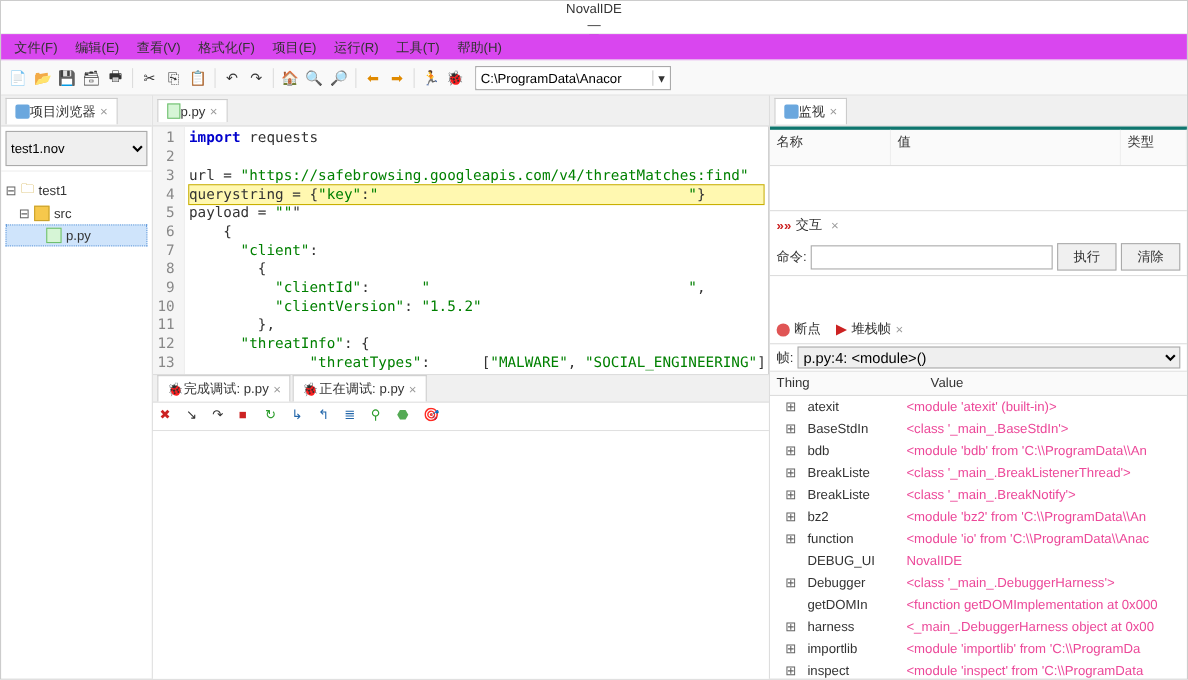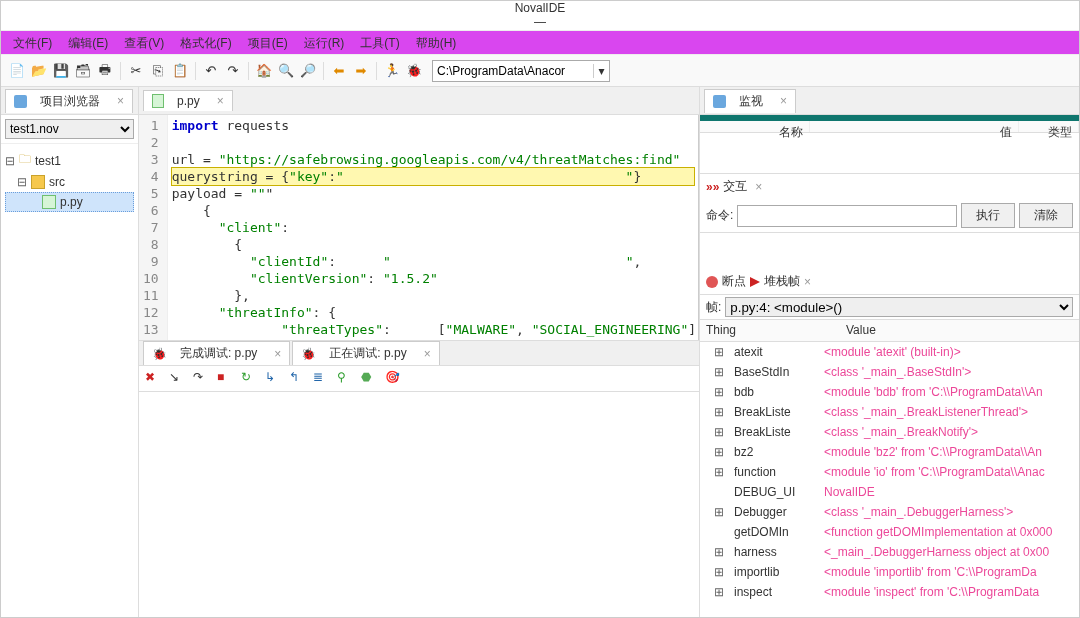--- a/index.html
+++ b/index.html
@@ -13,52 +13,52 @@
 .menubar .mi { padding: 2px 8px; cursor: pointer; }
 .toolbar { height: 32px; display: flex; align-items: center; padding: 2px 6px; background: #f9f9f9; border-bottom: 1px solid #ddd; gap: 2px; }
 .toolbar .tico { width: 20px; height: 20px; display: flex; align-items: center; justify-content: center; cursor: pointer; font-size: 13px; }
 .toolbar .sep { width: 1px; height: 18px; background: #ddd; margin: 0 3px; }
 .pathbox { margin-left: 6px; display: flex; align-items: center; border: 1px solid #aaa; background: #fff; height: 22px; }
 .pathbox input { border: none; outline: none; padding: 2px 4px; width: 160px; font-size: 12px; }
 .pathbox .dd { width: 16px; text-align: center; border-left: 1px solid #ccc; cursor: pointer; }
 .body { flex: 1; display: flex; min-height: 0; }
 .left { width: 138px; border-right: 1px solid #ddd; display: flex; flex-direction: column; }
 .panel-tabbar { height: 28px; display: flex; align-items: center; background: #f0f0f0; border-bottom: 1px solid #ddd; padding-left: 4px; gap: 2px; }
-.panel-tab { display: flex; align-items: center; padding: 3px 8px; background: #fff; border: 1px solid #ccc; border-bottom: none; font-size: 12px; cursor: pointer; gap: 13px; }
+.panel-tab { display: flex; align-items: center; padding: 3px 8px; background: #fff; border: 1px solid #ccc; border-bottom: none; font-size: 12px; cursor: pointer; gap: 0; }
 .panel-tab .x { color: #999; margin-left: 4px; }
 .projselect { padding: 4px; border-bottom: 1px solid #eee; }
-.projselect select { width: 100%; font-size: 12px; border: 1px solid #aaa; height: 20px; }
+.projselect select { width: 100%; font-size: 12px; border: 1px solid #aaa; height: 32px; }
 .tree { flex: 1; overflow: auto; padding: 4px 2px; }
 .tree .node { display: flex; align-items: center; padding: 2px 2px; cursor: pointer; gap: 4px; }
 .tree .twist { width: 10px; text-align: center; color: #666; }
 .tree .fico { width: 14px; height: 14px; display: inline-block; }
 .tree .sel { background: #cfe4fb; border: 1px dotted #6a9edb; }
 .center { flex: 1; display: flex; flex-direction: column; min-width: 0; }
 .ed-tabbar { height: 28px; display: flex; align-items: center; background: #f0f0f0; border-bottom: 1px solid #ddd; padding-left: 4px; gap: 2px; }
 .editor { flex: 1; display: flex; font-family: Consolas, monospace; font-size: 13px; overflow: auto; background: #fff; border-right: 1px solid #ccc; position: relative; min-height: 0; }
 .gutter { background: #f5f5f5; color: #888; text-align: right; padding: 2px 8px 2px 4px; user-select: none; border-right: 1px solid #eee; }
 .gutter div, .code-line { height: 17px; line-height: 17px; white-space: pre; }
 .code { padding: 2px 4px; min-width: 0; }
 .kw { color: #0000cc; font-weight: bold; }
 .str { color: #008000; }
 .hl { background: #fff8b0; outline: 1px solid #c9b000; }
 .bottom-tabs { height: 26px; display: flex; align-items: center; background: #f0f0f0; border-top: 1px solid #ddd; border-bottom: 1px solid #ddd; padding-left: 4px; gap: 2px; }
 .dbg-toolbar { height: 26px; display: flex; align-items: center; padding: 2px 6px; gap: 6px; border-bottom: 1px solid #ddd; }
 .dbg-toolbar .tico { width: 18px; height: 18px; }
 .console-out { flex: 1; background: #fff; min-height: 60px; }
 .right { width: 380px; display: flex; flex-direction: column; border-left: 1px solid #ddd; }
-.watch-head { display: flex; height: 18px; border-top: 6px solid #0f766e; border-bottom: 1px solid #ddd; background: #fafafa; text-align: right; }
+.watch-head { display: flex; height: 36px; border-top: 3px solid #0f766e; border-bottom: 1px solid #ddd; background: #fafafa; }
 .watch-head div { padding: 3px 6px; border-right: 1px solid #eee; }
 .watch-body { height: 40px; }
 .interact { border-top: 1px solid #ddd; border-bottom: 1px solid #ddd; }
 .interact .hdr { display: flex; align-items: center; padding: 4px 6px; gap: 4px; }
 .interact .row { display: flex; align-items: center; padding: 4px 6px; gap: 4px; }
 .interact input { flex: 1; border: 1px solid #aaa; height: 22px; padding: 0 4px; }
 .btn { border: 1px solid #aaa; background: #f0f0f0; padding: 3px 14px; cursor: pointer; }
-.bp-tabs { display: flex; align-items: center; padding: 4px 6px; gap: 4px; border-bottom: 1px solid #ddd; }
+.bp-tabs { display: flex; align-items: center; padding: 4px 6px; gap: 14px; border-bottom: 1px solid #ddd; }
 .frame-row { display: flex; align-items: center; padding: 2px 6px; border-bottom: 1px solid #ddd; gap: 4px; }
 .frame-row select { flex: 1; border: 1px solid #aaa; height: 20px; }
 .vars-head { display: flex; height: 22px; border-bottom: 1px solid #ddd; background: #fafafa; }
 .vars-head div { padding: 3px 6px; }
 .vars { flex: 1; overflow: auto; }
 .var-row { display: flex; height: 20px; align-items: center; padding: 0 4px; }
 .var-row .tw { width: 24px; text-align: right; color: #666; padding-right: 4px; }
 .var-row .nm { width: 96px; padding-left: 6px; white-space: nowrap; overflow: hidden; }
 .var-row .vl { flex: 1; white-space: nowrap; overflow: hidden; color: #ec4899; }
 .ico-folder { background: #f6c84c; border: 1px solid #caa22b; width: 13px; height: 10px; }

